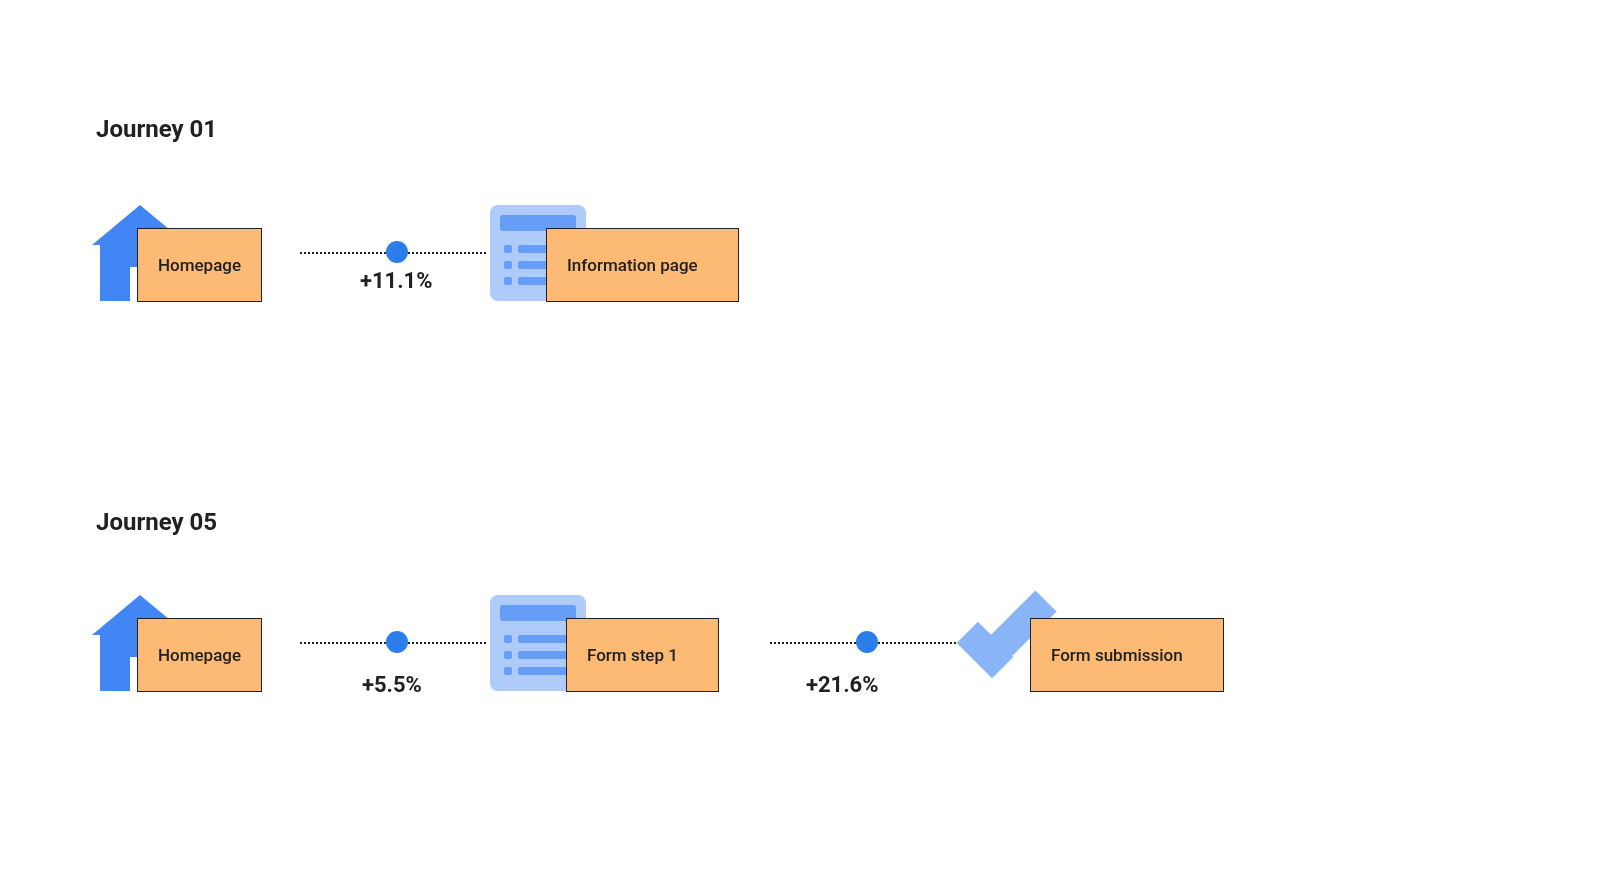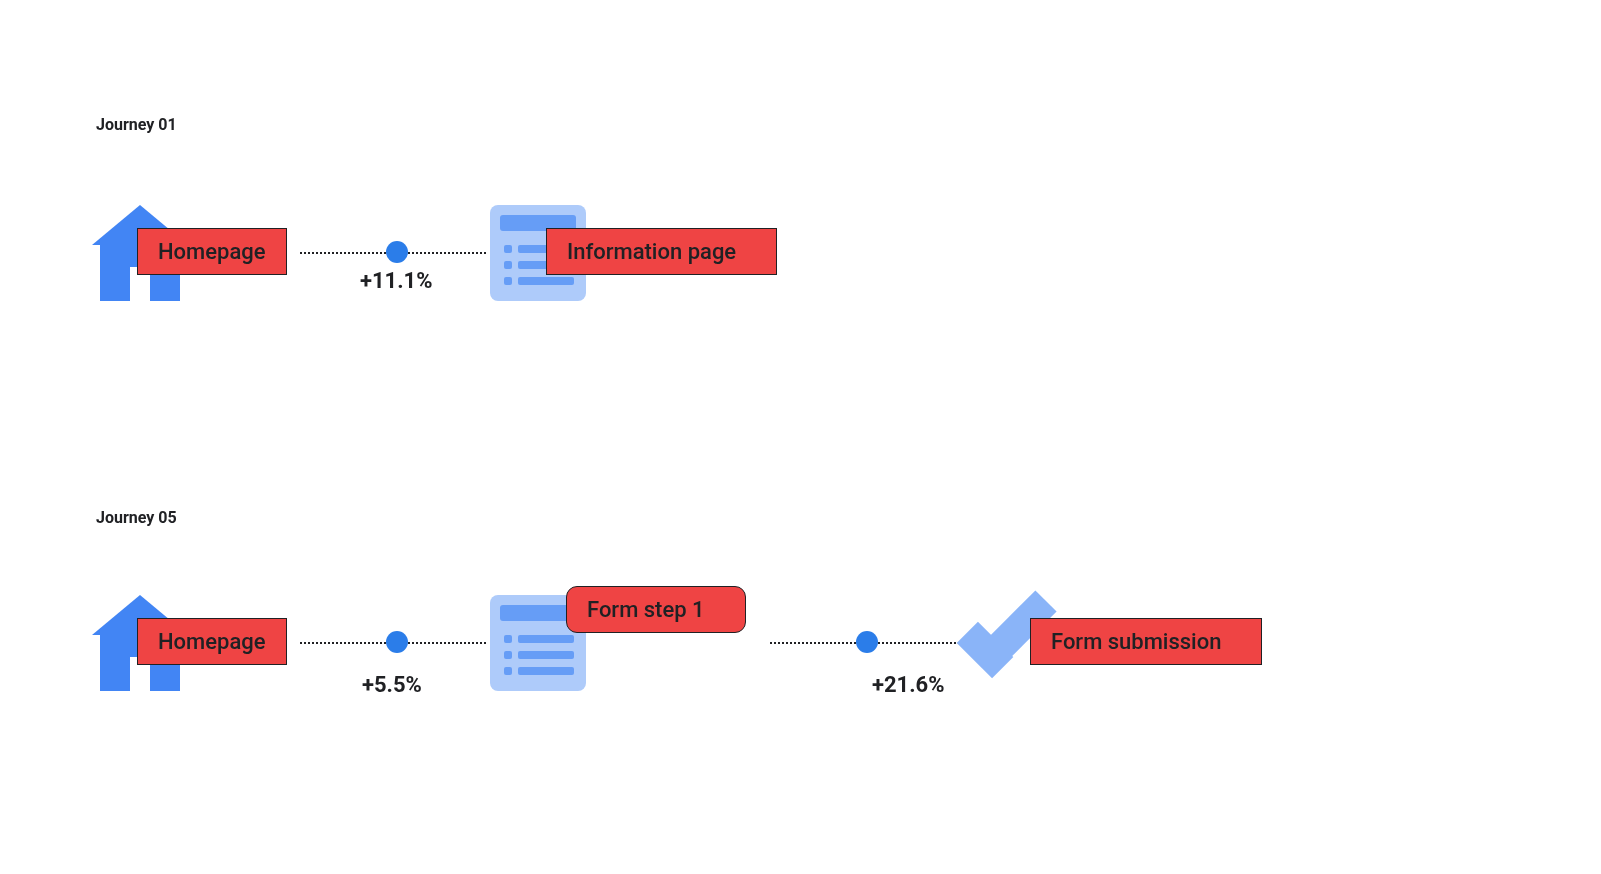--- a/index.html
+++ b/index.html
@@ -5,33 +5,33 @@
   * { box-sizing: border-box; margin: 0; padding: 0; }
   body {
     font-family: -apple-system, BlinkMacSystemFont, "Segoe UI", Roboto, Helvetica, Arial, sans-serif;
     background: #ffffff;
     width: 1601px;
     height: 874px;
     position: relative;
   }
   .journey-title {
     position: absolute;
-    font-size: 16px;
+    font-size: 24px;
     font-weight: 700;
     color: #202124;
   }
   .node {
     position: absolute;
   }
   .node-label {
     position: absolute;
     border: 1.5px solid #202124;
-    background: #ef4444;
-    padding: 10px 20px;
-    font-size: 22px;
+    background: #fdba74;
+    padding: 26px 20px;
+    font-size: 17px;
     font-weight: 500;
     white-space: nowrap;
     color: #202124;
     z-index: 5;
   }
   .connector-line {
     position: absolute;
     border-top: 2px dotted #202124;
     z-index: 1;
   }
@@ -179,25 +179,25 @@
   <div class="list-icon">
     <div class="list-header"></div>
     <div class="list-bullet" style="top:40px;"></div>
       <div class="list-row" style="top:40px; left:28px;"></div>
     <div class="list-bullet" style="top:56px;"></div>
       <div class="list-row" style="top:56px; left:28px;"></div>
     <div class="list-bullet" style="top:72px;"></div>
       <div class="list-row" style="top:72px; left:28px;"></div>
   </div>
 </div>
-<div class="node-label" style="left:566px; top:586px; padding-right:40px;border-radius:11px;">Form step 1</div>
+<div class="node-label" style="left:566px; top:618px; padding-right:40px;">Form step 1</div>
 
 <div class="connector-line" style="left:770px; top:642px; width:186px;"></div>
 <div class="connector-dot" style="left:856px; top:631px;"></div>
-<div class="connector-value" style="left:872px; top:672px;">+21.6%</div>
+<div class="connector-value" style="left:806px; top:672px;">+21.6%</div>
 
 <div class="node" style="left:956px; top:585px;">
   <div class="check-icon">
     <div class="check-long"></div>
     <div class="check-short"></div>
   </div>
 </div>
 <div class="node-label" style="left:1030px; top:618px; padding-right:40px;">Form submission</div>
 
 </body></html>

